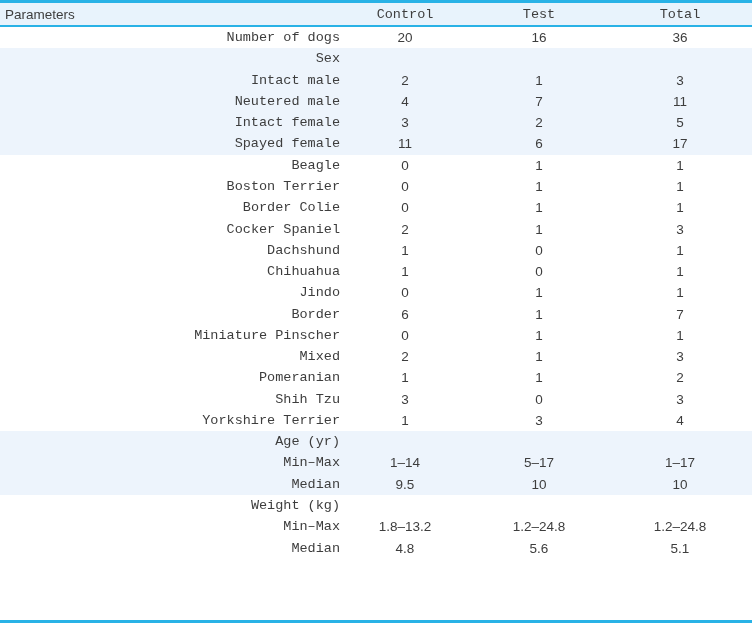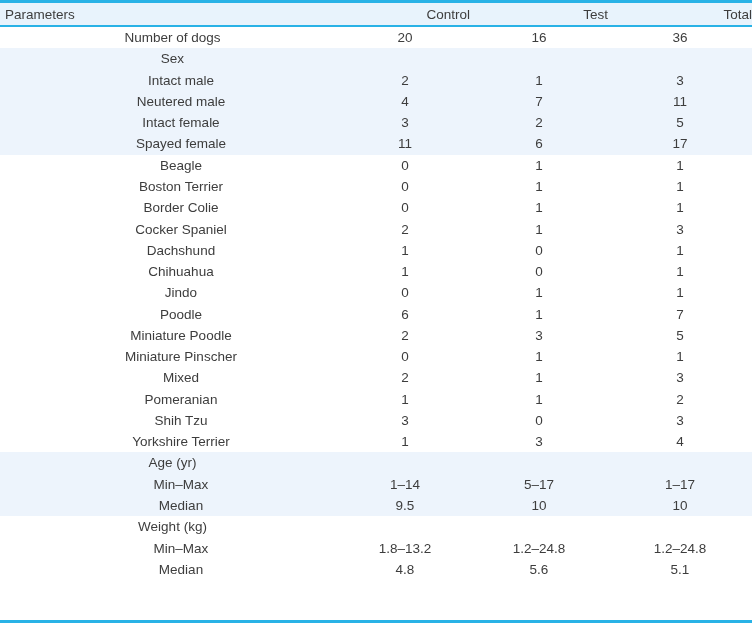--- a/index.html
+++ b/index.html
@@ -33,30 +33,30 @@
     font-weight: normal;
     background: var(--header-bg, #e8f3fc);
     border-bottom: 2px solid var(--accent, #29b2e6);
     padding: 0;
     vertical-align: middle;
   }
   thead th.first {
     text-align: left;
     padding-left: 5px;
   }
-  thead th.num { text-align: right; }
+  thead th.num { text-align: center; font-family: Liberation Mono, monospace; }
 
   tbody td {
     height: 21.28px;
     padding: 0;
     vertical-align: middle;
     white-space: nowrap;
   }
   tbody tr.shaded td { background: var(--section-bg, #edf4fc); }
-  td.label       { text-align: center; padding-left: 5px; }
+  td.label       { text-align: right; padding-left: 5px; font-family: Liberation Mono, monospace; }
   td.label.indent{ padding-left: 22px; }
   td.value       { text-align: center; }
 </style>
 </head>
 <body>
 
 <div class="table-wrap">
   <table class="demographics">
     <colgroup>
       <col class="c-param">
@@ -145,30 +145,24 @@
           <td class="value">0</td>
           <td class="value">1</td>
         </tr>
         <tr>
           <td class="label indent">Jindo</td>
           <td class="value">0</td>
           <td class="value">1</td>
           <td class="value">1</td>
         </tr>
         <tr>
-          <td class="label indent">Poodle</td>
+          <td class="label indent">Border</td>
           <td class="value">6</td>
           <td class="value">1</td>
           <td class="value">7</td>
-        </tr>
-        <tr>
-          <td class="label indent">Miniature Poodle</td>
-          <td class="value">2</td>
-          <td class="value">3</td>
-          <td class="value">5</td>
         </tr>
         <tr>
           <td class="label indent">Miniature Pinscher</td>
           <td class="value">0</td>
           <td class="value">1</td>
           <td class="value">1</td>
         </tr>
         <tr>
           <td class="label indent">Mixed</td>
           <td class="value">2</td>

